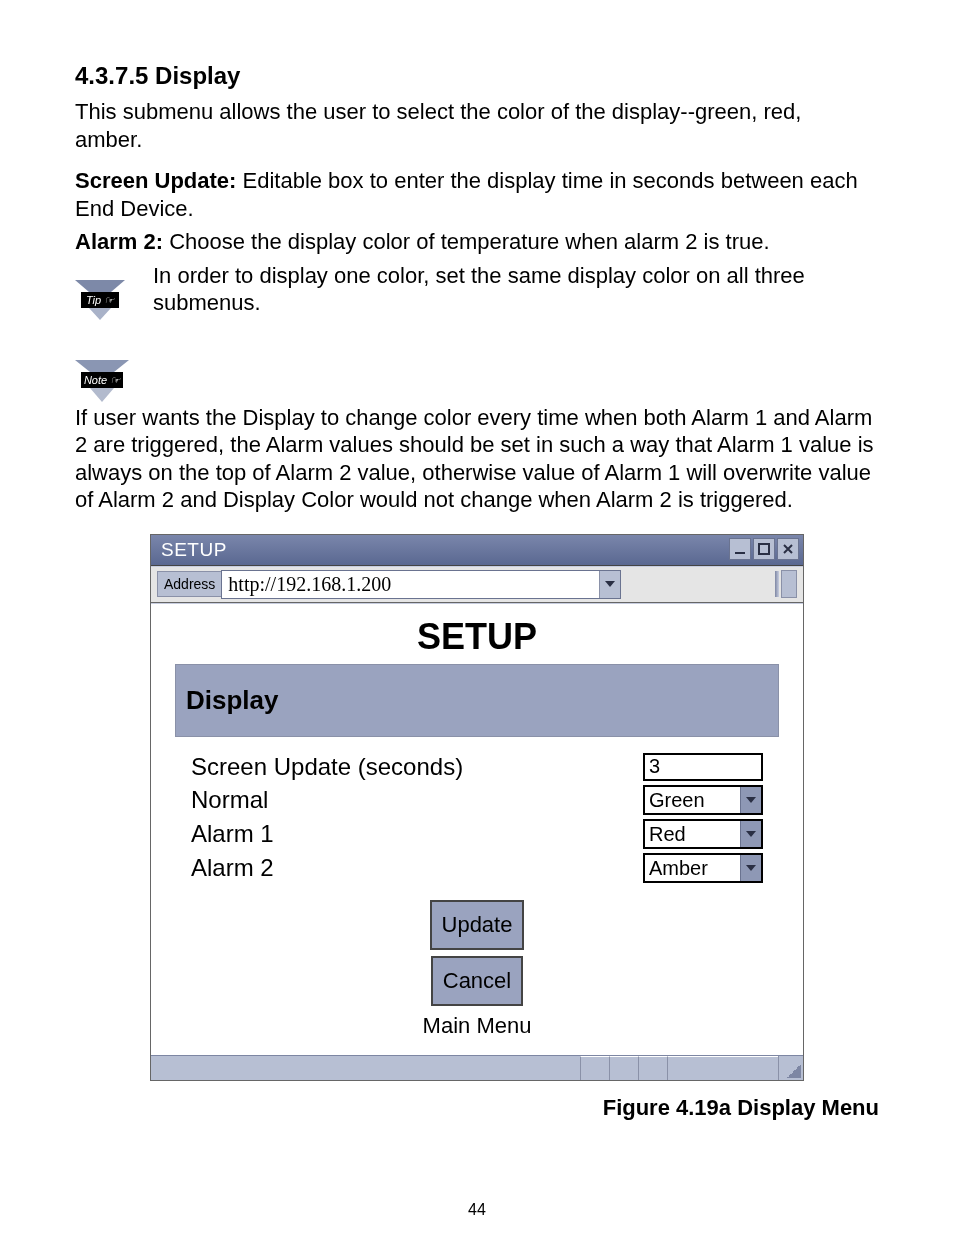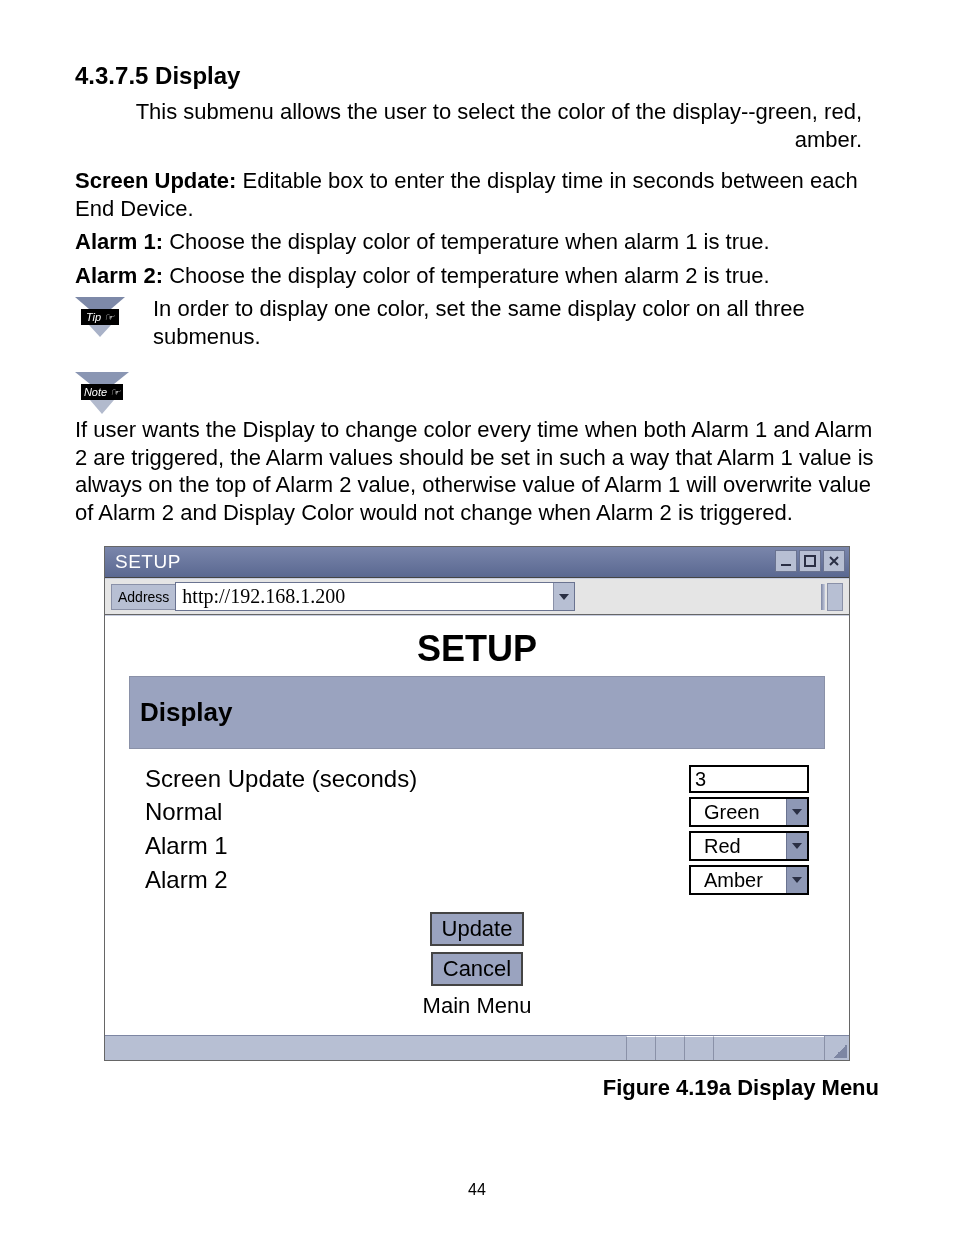--- a/index.html
+++ b/index.html
@@ -19,21 +19,20 @@
   }
   .section-heading {
     font-size: 24px;
     font-weight: bold;
     margin: 0 0 8px 0;
   }
   .body-text {
     font-size: 22px;
     line-height: 1.25;
     margin: 0 17px 14px 0;
-    text-align: right;
   }
   .def-row {
     font-size: 22px;
     line-height: 1.25;
     margin: 0 0 6px 0;
   }
   .def-label {
     font-weight: bold;
   }
   .tip-row, .note-row {
@@ -44,30 +43,30 @@
   .note-row .side-text,
   .tip-row .side-text {
     font-size: 22px;
     line-height: 1.25;
     flex: 1;
   }
   .note-row { margin-top: 20px; flex-direction: column; }
   .tip-badge, .note-badge {
     width: 50px;
     margin-right: 28px;
-    margin-top: 2px;
+    margin-top: 18px;
     flex: 0 0 auto;
   }
   .note-badge { margin-right: 28px; width: 54px; }
 
   .badge-svg { display: block; }
 
   
   .shot {
-    width: 746px;
+    width: 654px;
     margin: 20px auto 10px auto;
     border: 1px solid #666;
     background: #9aa3bf;
     box-sizing: border-box;
   }
   .titlebar {
     display: flex;
     align-items: stretch;
     background: linear-gradient(#7a86ab, #5a6891);
     color: #fff;
@@ -183,38 +182,38 @@
     height: 30px;
     border: 2px solid #000;
     display: flex;
     align-items: stretch;
     box-sizing: border-box;
     background: #fff;
   }
   .form-select .sel-text {
     flex: 1;
     font-size: 20px;
-    padding: 2px 13px;
+    padding: 2px 4px;
   }
   .form-select .sel-btn {
     width: 20px;
     background: #8e98b5;
     border-left: 1px solid #6a7390;
     display: flex; align-items: center; justify-content: center;
   }
   .form-btns {
     text-align: center;
     margin-top: 12px;
   }
   .form-btn {
     display: inline-block;
     border: 2px solid #444;
     background: #9aa3bf;
     font-size: 22px;
-    padding: 2px 10px;
+    padding: 10px 10px;
     margin: 3px 0;
   }
   .form-link {
     text-align: center;
     font-size: 22px;
     margin: 4px 0 6px 0;
   }
   .statusbar {
     height: 24px;
     background: #b7bfd3;
@@ -265,23 +264,20 @@
 <body>
 
 <div class="page">
 
   <h2 class="section-heading">4.3.7.5 Display</h2>
 
   <p class="body-text">This submenu allows the user to select the color of the display--green, red, amber.</p>
 
   <p class="def-row">
     <span class="def-label">Screen Update:</span><span> Editable box to enter the display time in seconds between each End Device.</span>
-  </p>
-  <p class="def-row">
-    <span class="def-label">Alarm 1:</span><span>  Choose the display color of temperature when alarm 1 is true.</span>
   </p>
   <p class="def-row">
     <span class="def-label">Alarm 2:</span><span>  Choose the display color of temperature when alarm 2 is true.</span>
   </p>
 
   <div class="tip-row">
     <div class="tip-badge">
       <svg class="badge-svg" viewBox="0 0 50 42" width="50" height="42">
         <polygon points="0,0 50,0 36,12 14,12" fill="#7d89a8"></polygon>
         <rect x="6" y="12" width="38" height="16" fill="#000"></rect>

